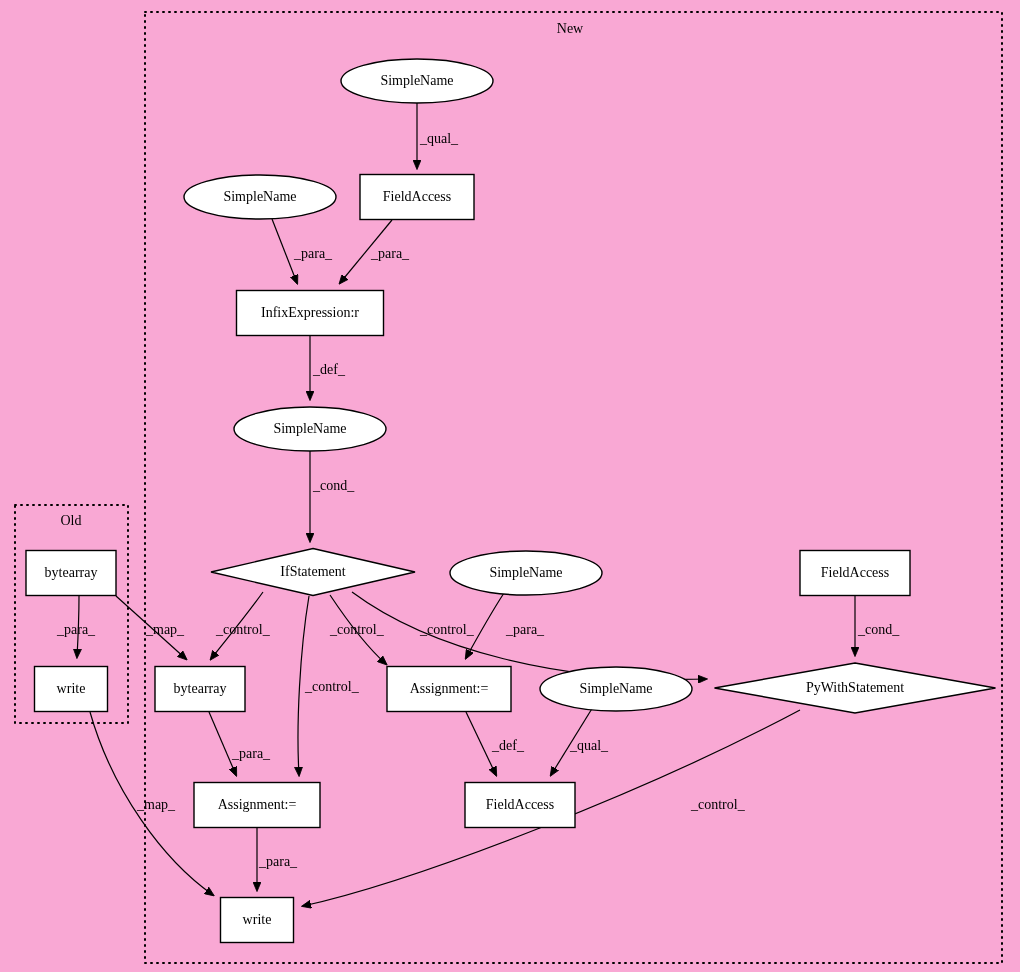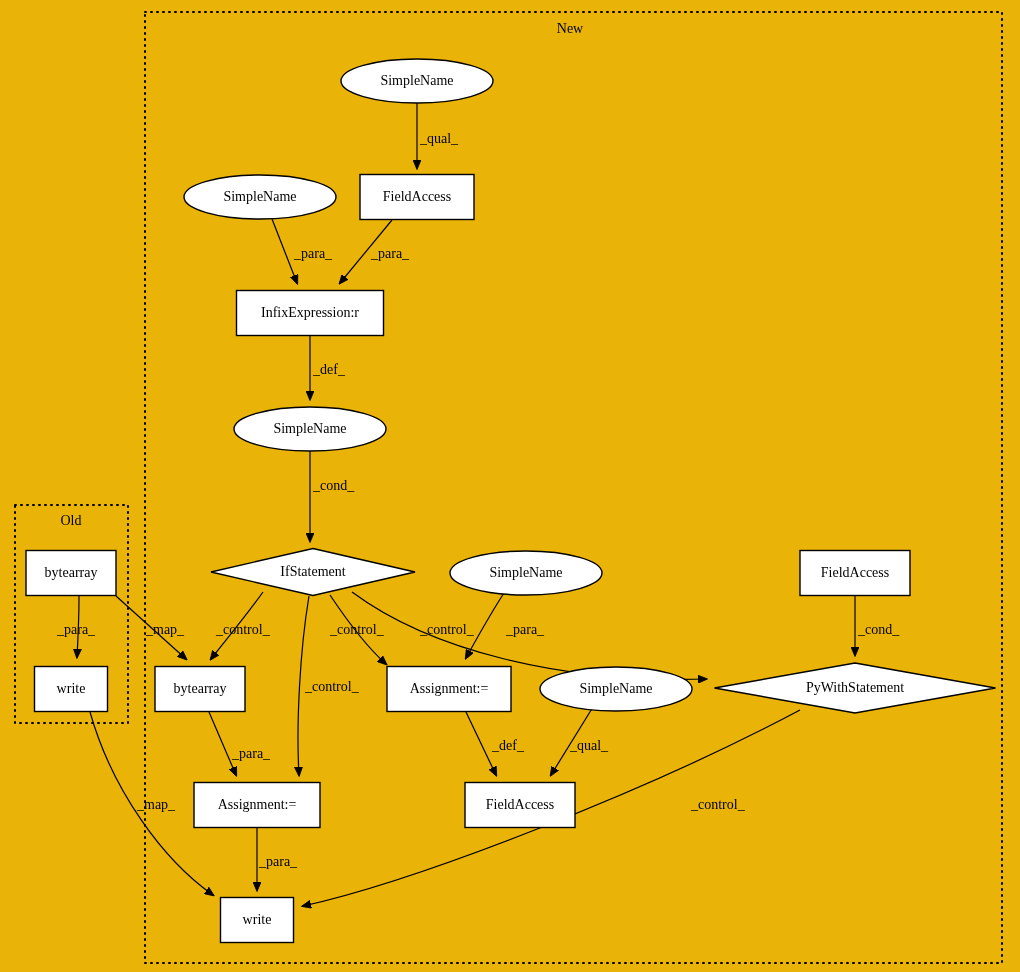--- a/index.html
+++ b/index.html
@@ -4,21 +4,21 @@
 <style>
   html, body {
     margin: 0;
     padding: 0;
     background: #ffffff;
   }
   #canvas {
     position: relative;
     width: 1020px;
     height: 972px;
-    background: #eab308;
+    background: #f9a8d4;
     font-family: "Liberation Serif", "DejaVu Serif", serif;
     overflow: hidden;
   }
   #graph-svg {
     position: absolute;
     left: 0;
     top: 0;
     width: 1020px;
     height: 972px;
   }

